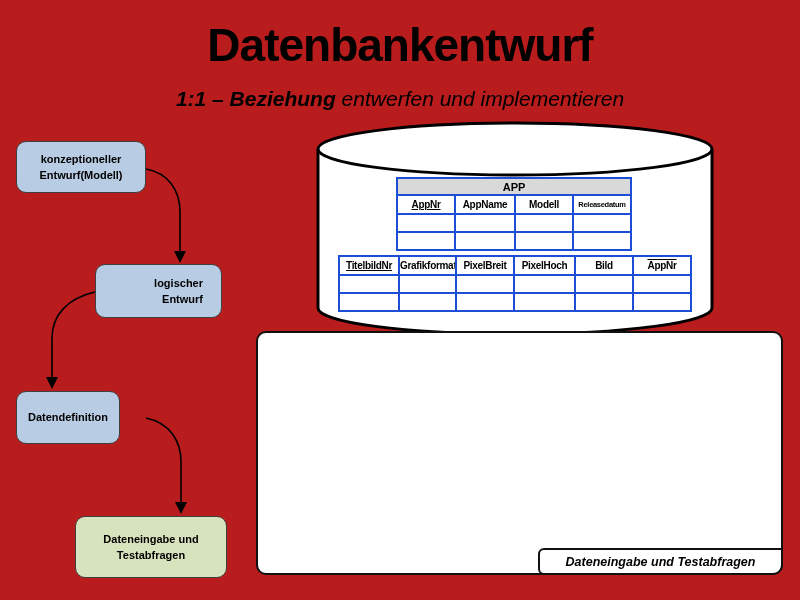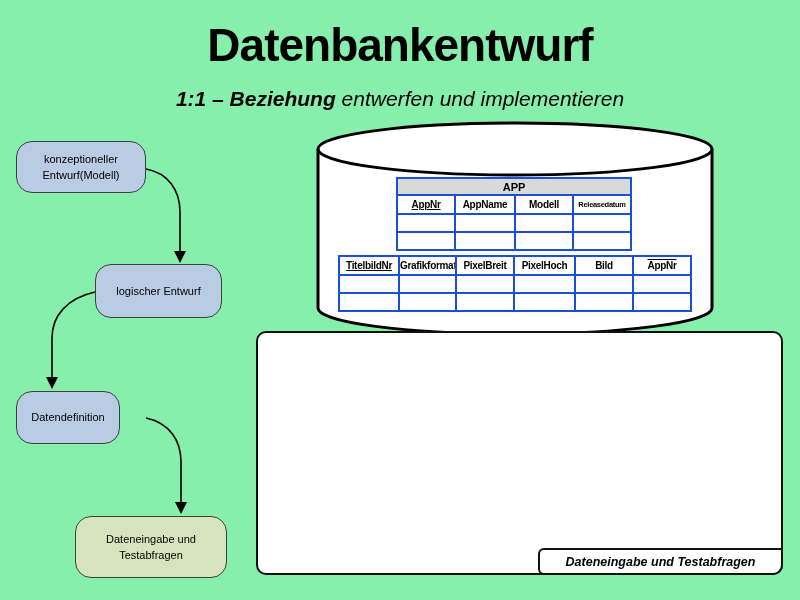--- a/index.html
+++ b/index.html
@@ -1,36 +1,36 @@
 <!DOCTYPE html>
 <html><head>
 <meta charset="utf-8">
 <style>
   html,body { margin:0; padding:0; background:#fff; }
   .slide {
-    position:relative; width:800px; height:600px; background:#86efac;
+    position:relative; width:800px; height:600px; background:#b91c1c;
     font-family:"Liberation Sans", sans-serif; color:#000; overflow:hidden;
   }
   
   .title {
     position:absolute; top:18px; left:0; width:100%; margin:0;
     text-align:center; font-size:46px; font-weight:bold; letter-spacing:-1px;
   }
   .subtitle {
     position:absolute; top:87px; left:0; width:100%;
     text-align:center; font-size:21px; font-style:italic;
   }
   .subtitle .lead { font-weight:bold; }
 
   
   .flowbox {
     position:absolute; box-sizing:border-box;
-    border:1.5px solid #3f3f3f; border-radius:16px;
+    border:1.5px solid #3f3f3f; border-radius:10px;
     display:flex; align-items:center; justify-content:center; text-align:center;
-    font-size:11px; font-weight:normal; line-height:1.5; padding:3px 18px;
+    font-size:11px; font-weight:bold; line-height:1.5; padding:3px 18px;
   }
   .step0 { left:16px;  top:141px; width:130px; height:52px; background:#b8cce4; }
   .step1 { left:95px;  top:264px; width:127px; height:54px; background:#b8cce4;text-align:right; }
   .step2 { left:16px;  top:391px; width:104px; height:53px; background:#b8cce4; }
   .step3 { left:75px;  top:516px; width:152px; height:62px; background:#d6e3bc; }
 
   
   .overlay { position:absolute; left:0; top:0; width:800px; height:600px; pointer-events:none; }
 
   

